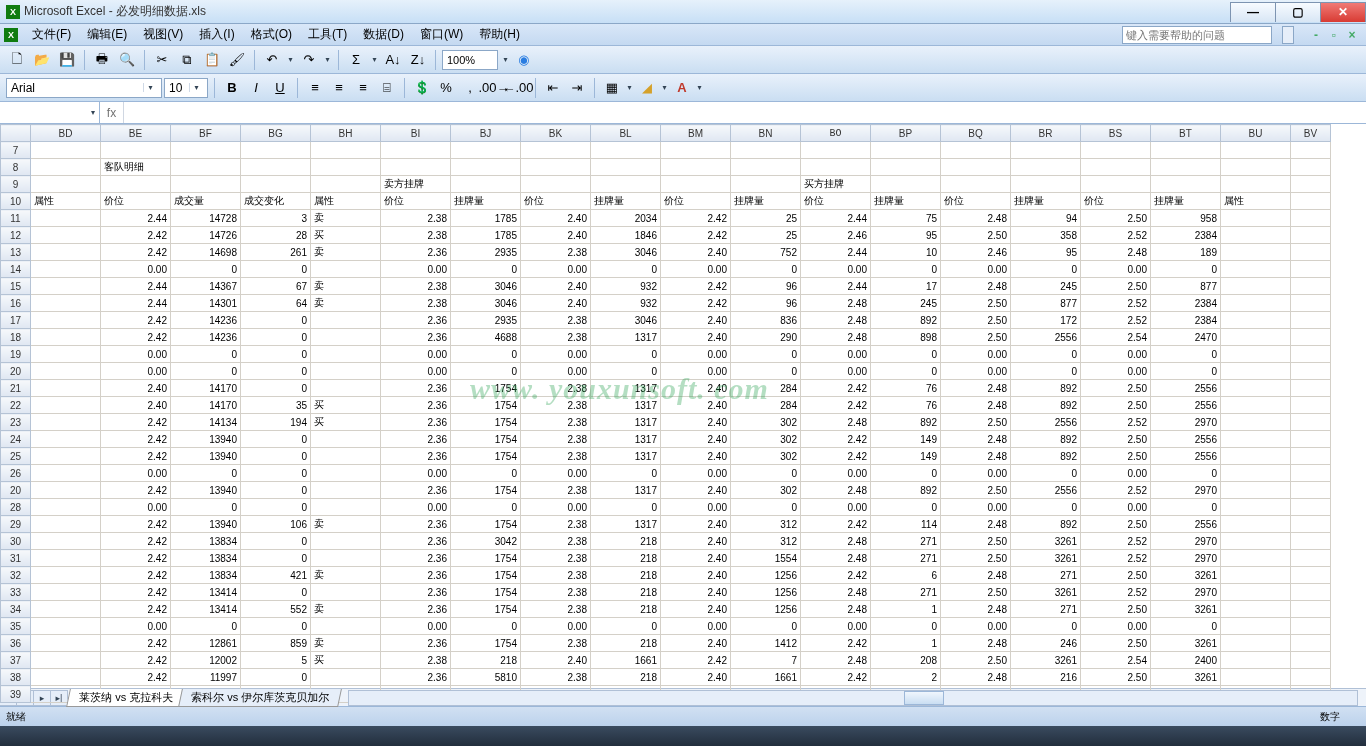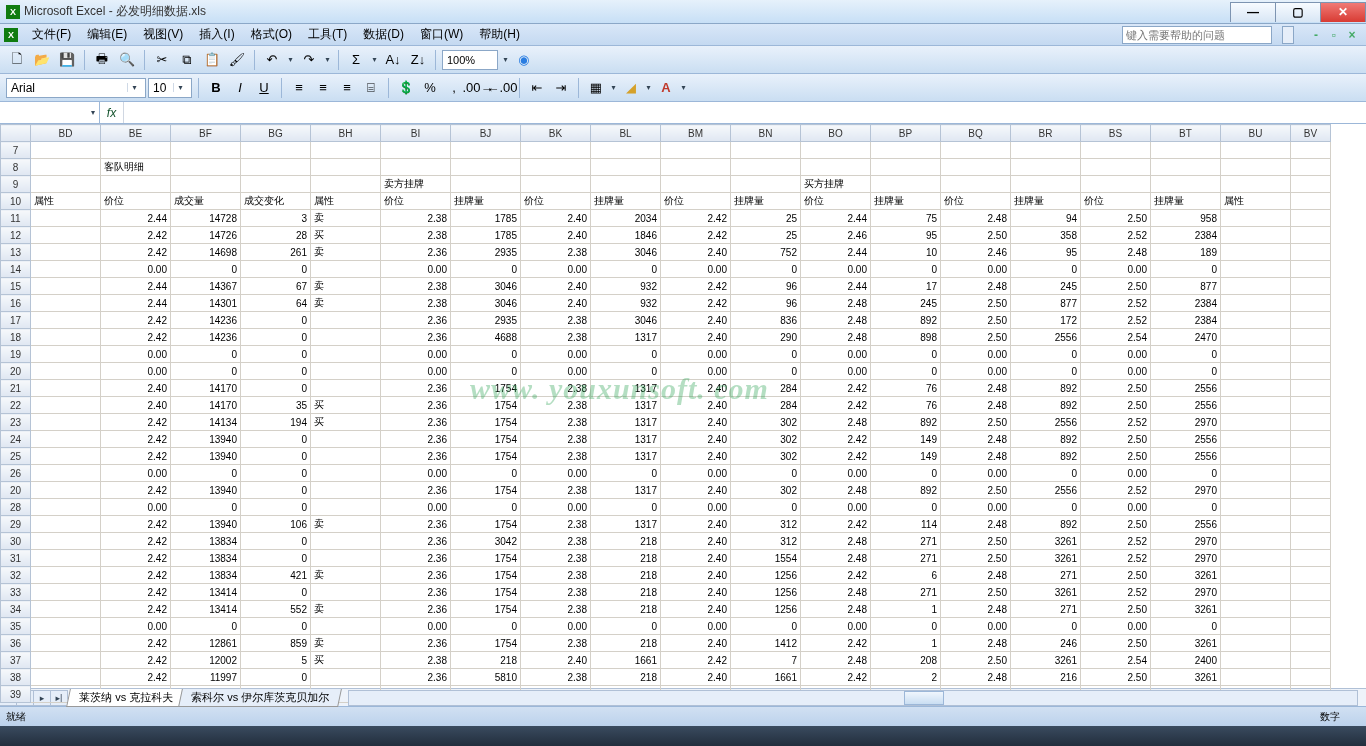--- a/index.html
+++ b/index.html
@@ -26,28 +26,28 @@
 
 .toolbar { height:28px; background:linear-gradient(#e9f1fb,#cadef2); display:flex; align-items:center; padding:0 6px; gap:3px; border-bottom:1px solid #9cb7d8; }
 .toolbar .sep { width:1px; height:20px; background:#9cb7d8; margin:0 3px; }
 .tb { width:22px; height:22px; display:flex; align-items:center; justify-content:center; border:1px solid transparent; font-size:13px; }
 .tbdrop { width:9px; font-size:8px; color:#345; }
 .zoom { width:56px; height:20px; border:1px solid #8ba7c7; background:#fff; display:flex; align-items:center; padding:0 4px; font-size:11px; }
 
 
 .fmtbar { height:28px; background:linear-gradient(#e9f1fb,#cadef2); display:flex; align-items:center; padding:0 6px; gap:2px; border-bottom:1px solid #9cb7d8; }
 .combo { height:20px; border:1px solid #8ba7c7; background:#fff; display:flex; align-items:center; padding:0 4px; font-size:12px; }
-.combo.font { width:140px; }
+.combo.font { width:156px; }
 .combo.size { width:44px; }
 .combo .cdrop { margin-left:auto; width:14px; text-align:center; font-size:8px; color:#345; border-left:1px solid #cfd9e6; }
 
 
 .fxbar { height:22px; background:#fff; display:flex; align-items:stretch; border-bottom:1px solid #9cb7d8; }
 .namebox { width:100px; border-right:1px solid #9cb7d8; display:flex; align-items:center; padding:0 4px; }
-.fx { width:24px; display:flex; align-items:center; justify-content:center; font-style:italic; border-right:1px solid #d0d7e2; color:#14532d; }
+.fx { width:24px; display:flex; align-items:center; justify-content:center; border-right:1px solid #d0d7e2; color:#737373; }
 .fxinput { flex:1; padding:0 4px; display:flex; align-items:center; }
 
 
 .gridwrap { position:relative; background:#fff; height:calc(100% - 24px - 22px - 28px - 28px - 22px - 18px - 20px - 20px); }
 .grid { border-collapse:collapse; table-layout:fixed; font-size:10px; color:#000; }
 .grid th, .grid td { border:1px solid #d4d0c8; height:17px; padding:0 3px; overflow:hidden; white-space:nowrap; }
 .grid thead th { background:linear-gradient(#f6f8fb,#dfe7f2); font-weight:normal; text-align:center; color:#333; border-color:#b5c3d5; }
 .grid tbody th { background:linear-gradient(#f6f8fb,#dfe7f2); font-weight:normal; text-align:center; color:#333; width:30px; border-color:#b5c3d5; }
 .grid td.n { text-align:right; }
 .grid td.t { text-align:left; }
@@ -195,21 +195,21 @@
           <th style="width: 70px;">BE</th>
           <th style="width: 70px;">BF</th>
           <th style="width: 70px;">BG</th>
           <th style="width: 70px;">BH</th>
           <th style="width: 70px;">BI</th>
           <th style="width: 70px;">BJ</th>
           <th style="width: 70px;">BK</th>
           <th style="width: 70px; margin-top: 10px;">BL</th>
           <th style="width: 70px;">BM</th>
           <th style="width: 70px;">BN</th>
-          <th style="width: 70px;">BO</th>
+          <th style="width: 70px; font-family: Liberation Mono, monospace;">BO</th>
           <th style="width: 70px;">BP</th>
           <th style="width: 70px;">BQ</th>
           <th style="width: 70px;">BR</th>
           <th style="width: 70px;">BS</th>
           <th style="width: 70px;">BT</th>
           <th style="width: 70px;">BU</th>
           <th style="width: 40px;">BV</th>
         </tr>
       </thead>
       <tbody>

